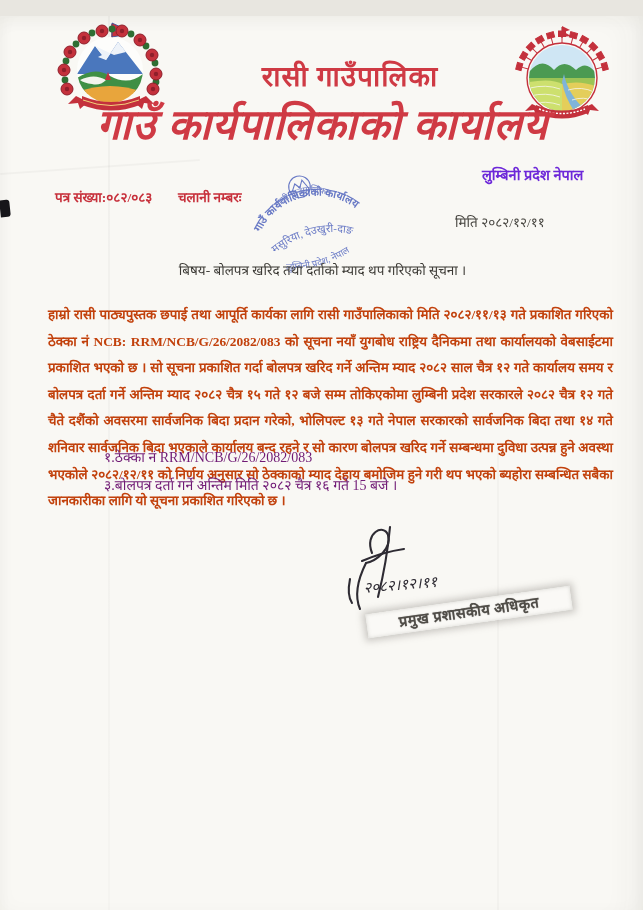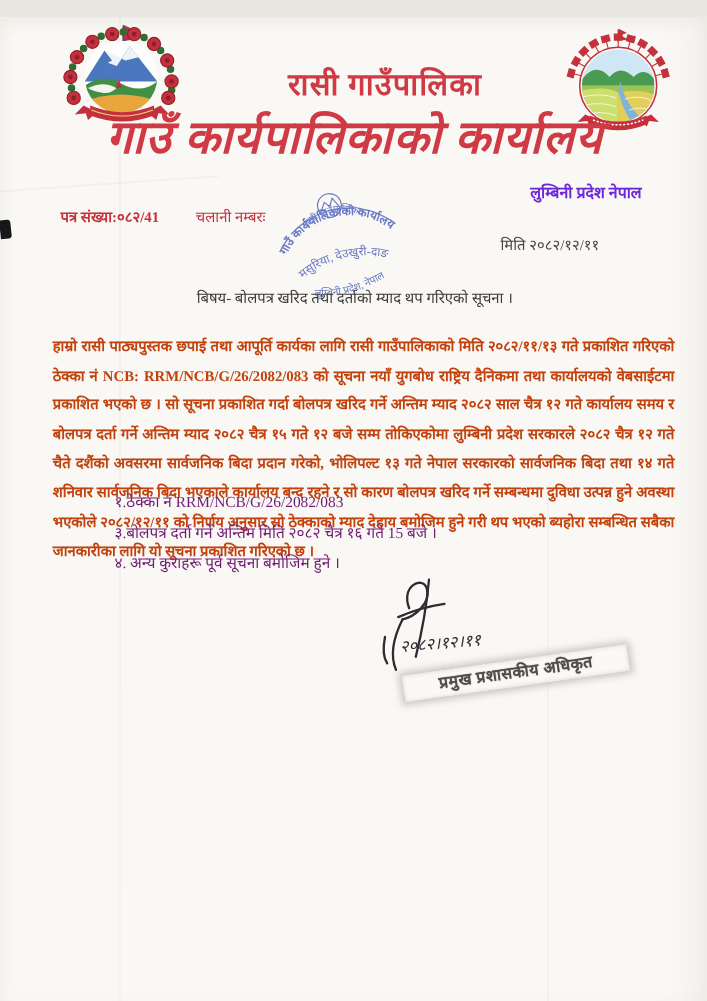--- a/index.html
+++ b/index.html
@@ -29,21 +29,21 @@
   }
   .addr{
     position:absolute;left:260px;top:146px;width:220px;
     text-align:center;font-size:16px;font-weight:bold;color:#c7303b;
   }
   .prov{
     position:absolute;left:482px;top:148px;width:150px;
     text-align:left;font-size:14.5px;font-weight:bold;color:#6d28d9;
   }
   .letter-no{position:absolute;left:55px;top:172px;font-size:13.5px;font-weight:bold;color:#c7303b;}
-  .dispatch-no{position:absolute;left:178px;top:172px;font-size:13.5px;font-weight:normal;color:#c7303b;}
+  .dispatch-no{position:absolute;left:178px;top:172px;font-size:13.5px;font-weight:bold;color:#c7303b;}
   .date{position:absolute;left:455px;top:197px;font-size:13.5px;color:#46443f;}
 
   .emblem-left{position:absolute;left:50px;top:6px;width:122px;height:108px;}
   .emblem-right{position:absolute;left:512px;top:10px;width:100px;height:108px;}
 
   .seal{position:absolute;left:235px;top:150px;width:148px;height:118px;transform:rotate(-14deg);opacity:.85;}
 
   .subject{
     position:absolute;left:40px;top:245px;width:565px;
     text-align:center;font-size:13.5px;font-weight:normal;color:#3c3a35;
@@ -221,21 +221,21 @@
     <path d="M20,78 l-7,7 l9,-1 l2,5 l7,-6 Z" fill="#c4313c"></path>
     <path d="M80,78 l7,7 l-9,-1 l-2,5 l-7,-6 Z" fill="#c4313c"></path>
     <path d="M24,79 Q50,90 76,79 l0,8 Q50,98 24,87 Z" fill="#c4313c"></path>
     <path d="M27,83 Q50,92 73,83" stroke="#ffffff" stroke-width="1.4" fill="none" stroke-dasharray="2 1.5"></path>
   </svg>
 
   <div class="muni-name">रासी गाउँपालिका</div>
   <div class="office-name">गाउँ कार्यपालिकाको कार्यालय</div>
   <div class="prov">लुम्बिनी प्रदेश नेपाल</div>
 
-  <div class="letter-no">पत्र संख्या:०८२/41</div>
+  <div class="letter-no">पत्र संख्या:०८२/०८३</div>
   <div class="dispatch-no">चलानी नम्बरः</div>
   <div class="date">मिति २०८२/१२/११</div>
 
   <svg class="seal" viewBox="0 0 150 120">
     <g stroke="#4f63bd" fill="none" stroke-width="1.1">
       <circle cx="75" cy="20" r="11"></circle>
       <path d="M66,24 l5,-8 l4,5 l4,-7 l5,10"></path>
     </g>
     <defs>
       <path id="sa1" d="M 38 46 A 46 46 0 0 1 112 46"></path>
@@ -251,21 +251,20 @@
     </g>
   </svg>
 
   <div class="subject">बिषय- बोलपत्र खरिद तथा दर्ताको म्याद थप गरिएको सूचना   ।</div>
 
   <div class="body-par">हाम्रो रासी पाठ्यपुस्तक छपाई तथा आपूर्ति कार्यका लागि रासी गाउँपालिकाको मिति २०८२/११/१३ गते प्रकाशित गरिएको ठेक्का नं NCB: RRM/NCB/G/26/2082/083 को सूचना नयाँ युगबोध राष्ट्रिय दैनिकमा तथा कार्यालयको वेबसाईटमा प्रकाशित भएको छ । सो सूचना प्रकाशित गर्दा बोलपत्र खरिद गर्ने अन्तिम म्याद २०८२ साल  चैत्र १२ गते कार्यालय समय र बोलपत्र दर्ता गर्ने अन्तिम म्याद २०८२ चैत्र १५ गते १२ बजे सम्म तोकिएकोमा लुम्बिनी प्रदेश सरकारले २०८२ चैत्र १२ गते चैते दशैंको अवसरमा सार्वजनिक बिदा प्रदान गरेको, भोलिपल्ट १३ गते नेपाल सरकारको सार्वजनिक बिदा तथा १४ गते शनिवार सार्वजनिक बिदा भएकाले कार्यालय बन्द रहने र सो कारण बोलपत्र खरिद गर्ने सम्बन्धमा दुविधा उत्पन्न हुने अवस्था भएकोले २०८२/१२/११ को निर्णय अनुसार सो ठेक्काको  म्याद देहाय बमोजिम हुने गरी थप भएको ब्यहोरा सम्बन्धित सबैका जानकारीका लागि यो सूचना प्रकाशित गरिएको  छ ।</div>
 
   <div class="list">
     <div class="li">१.ठेक्का नं RRM/NCB/G/26/2082/083</div>
     <div class="li">३.बोलपत्र दर्ता गर्ने अन्तिम मिति २०८२ चैत्र १६ गते 15 बजे ।</div>
-    <div class="li">४. अन्य कुराहरू पूर्व सूचना बमोजिम हुने ।</div>
   </div>
 
   <svg class="signature" viewBox="0 0 150 108">
     <g stroke="#2e2b33" stroke-width="2.1" fill="none" stroke-linecap="round">
       <path d="M44,34 C36,14 56,4 60,16 C64,30 48,42 38,44"></path>
       <path d="M62,8 C60,30 56,54 50,78"></path>
       <path d="M38,44 C30,60 26,76 32,90"></path>
       <path d="M34,42 C48,36 62,32 76,30"></path>
       <path d="M22,60 C20,70 20,78 24,84"></path>
     </g>

